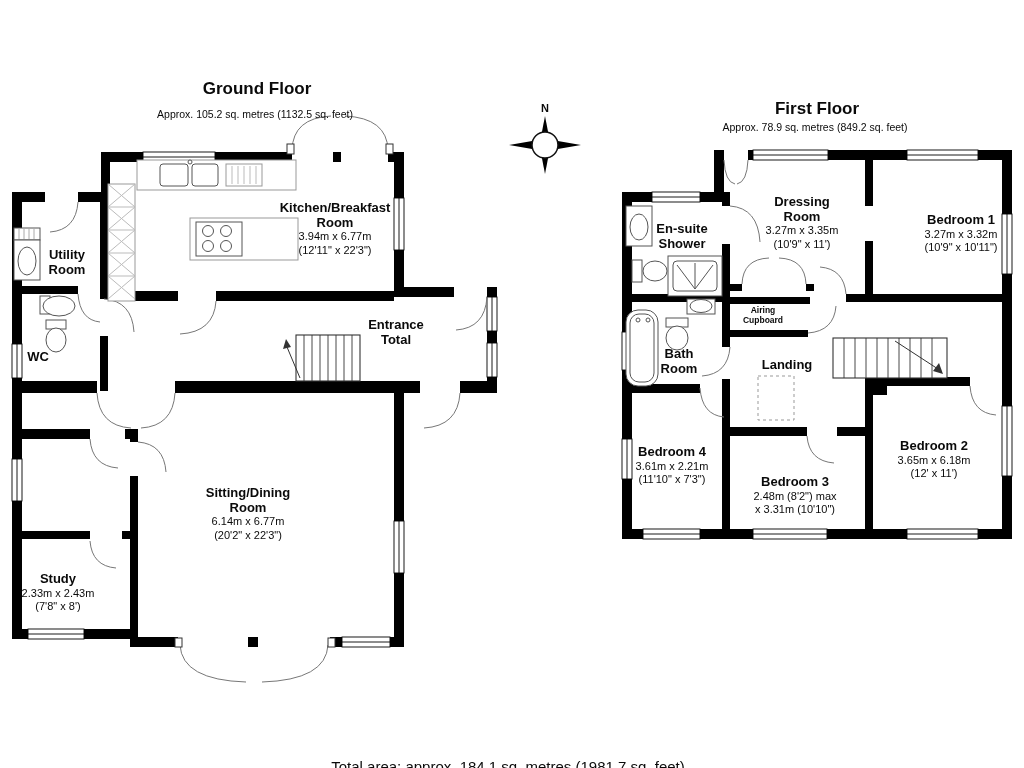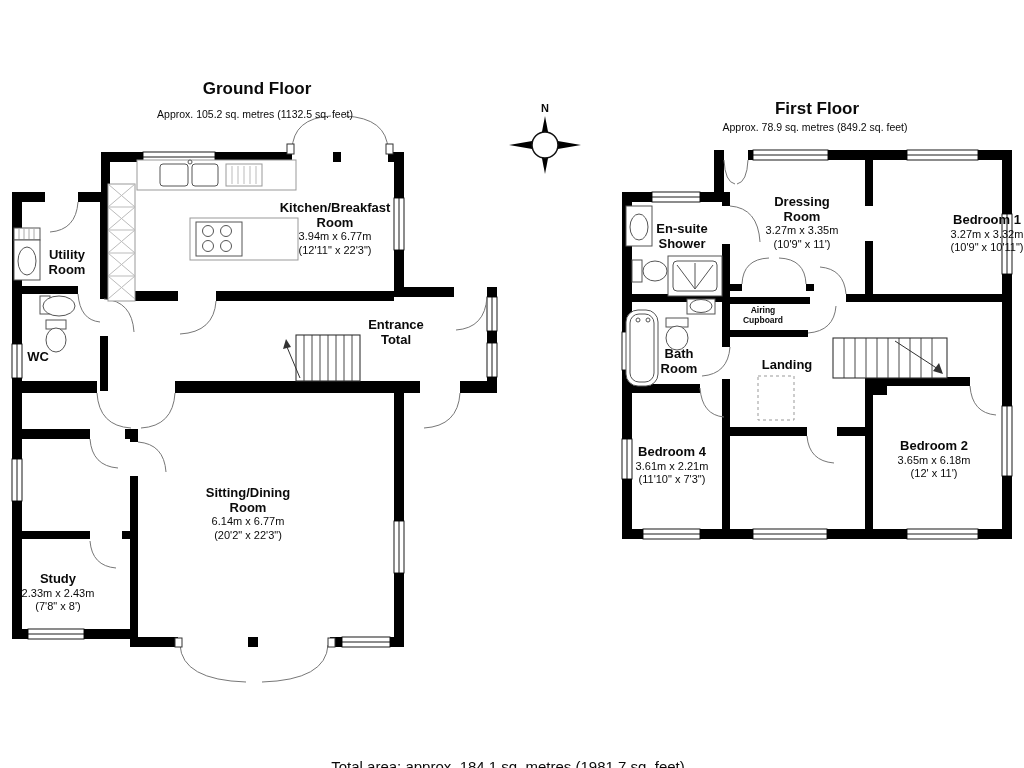--- a/index.html
+++ b/index.html
@@ -389,21 +389,21 @@
   <span class="rn">Shower</span>
 </div>
 
 <div class="label" style="left:802px;top:179px">
   <span class="rn">Dressing</span>
   <span class="rn">Room</span>
   <span class="rd">3.27m x 3.35m</span>
   <span class="rd">(10'9" x 11')</span>
 </div>
 
-<div class="label" style="left:987px;top:190px">
+<div class="label" style="left:961px;top:190px">
   <span class="rn">Bedroom 1</span>
   <span class="rd">3.27m x 3.32m</span>
   <span class="rd">(10'9" x 10'11")</span>
 </div>
 
 <div class="label small" style="left:763px;top:271px">
   <span class="rn">Airing</span>
   <span class="rn">Cupboard</span>
 </div>
 
@@ -415,20 +415,25 @@
 <div class="label" style="left:787px;top:321px">
   <span class="rn">Landing</span>
 </div>
 
 <div class="label" style="left:672px;top:422px">
   <span class="rn">Bedroom 4</span>
   <span class="rd">3.61m x 2.21m</span>
   <span class="rd">(11'10" x 7'3")</span>
 </div>
 
+<div class="label" style="left:795px;top:452px">
+  <span class="rn">Bedroom 3</span>
+  <span class="rd">2.48m (8'2") max</span>
+  <span class="rd">x 3.31m (10'10")</span>
+</div>
 
 <div class="label" style="left:934px;top:416px">
   <span class="rn">Bedroom 2</span>
   <span class="rd">3.65m x 6.18m</span>
   <span class="rd">(12' x 11')</span>
 </div>
 
 <div class="footer-text" style="left:508px;top:722px">Total area: approx. 184.1 sq. metres (1981.7 sq. feet)</div>
 
 </div>

